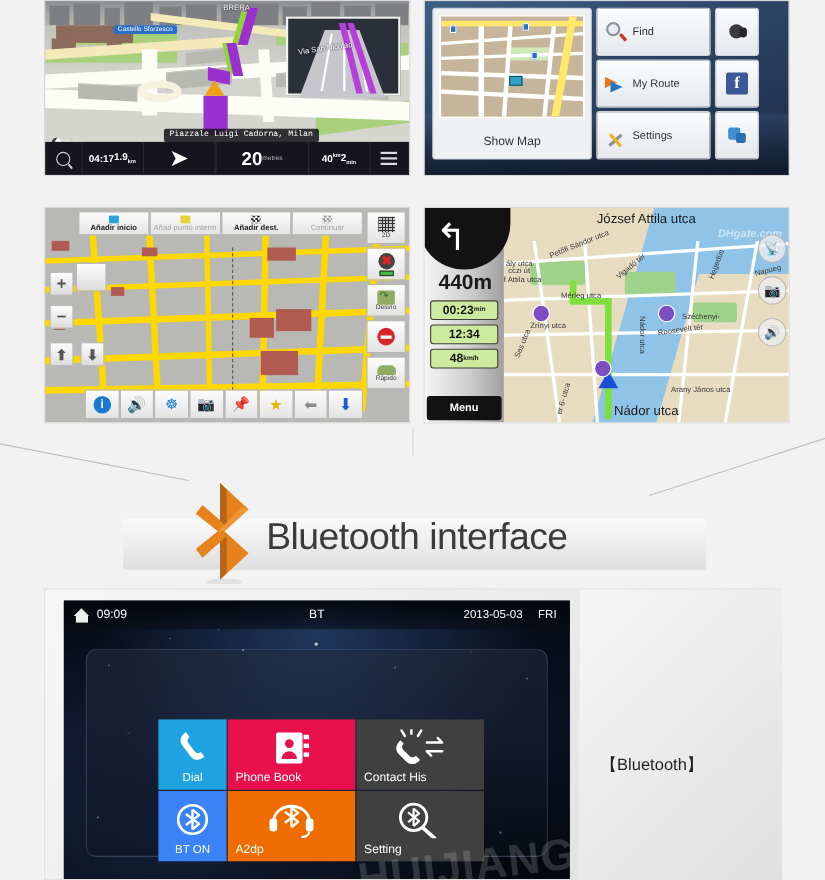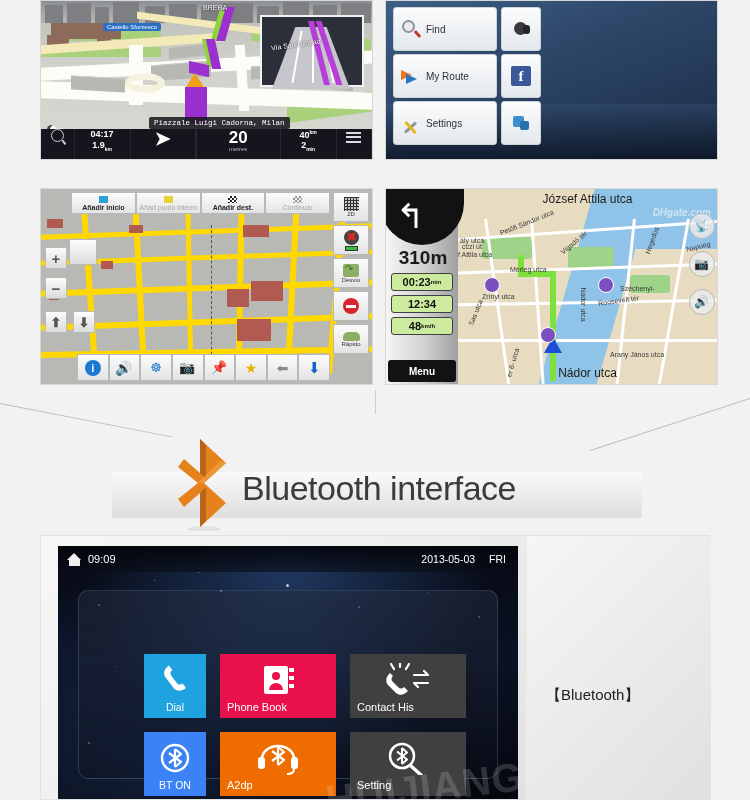--- a/index.html
+++ b/index.html
@@ -70,21 +70,21 @@
   .sygic .moon { display:inline-block; width:9px;height:9px;border-radius:50%;
     background:#fff; box-shadow:3px 0 0 0 rgba(30,30,30,.95) inset; margin-right:2px;
     vertical-align:-1px;}
   .m3-progress { position:absolute; left:0; bottom:22px; width:100%; height:3px; background:#3a2b50;}
   .m3-progress i { position:absolute; left:0;top:0; height:100%; width:12%; background:#b25fe0;}
   .navbar {
     position:absolute; left:0; bottom:0; width:100%; height:30px;
     background:#16141c; display:flex; align-items:center; color:#fff;
   }
   .navbar .cell {
-    height:100%; display:flex; flex-direction:column; 
+    height:100%; display:flex; flex-direction:row; justify-content:center;
     align-items:center; border-right:1px solid #2b2833;
   }
   .nb-search { width:36px; }
   .nb-time { width:60px; }
   .nb-dir { width:70px; }
   .nb-blank { flex:1; }
   .nb-dist { width:90px; }
   .nb-eta { width:60px; }
   .nb-menu { width:38px; border-right:none; }
   .nb-time .l1 { font-size:9px; font-weight:bold; line-height:11px;}
@@ -256,21 +256,21 @@
     border-bottom:7px solid #f0f0f0;}
   .bt-home .body{position:absolute;left:2px;top:6px;width:11px;height:7px;background:#f0f0f0;}
   .bt-clock{font-weight:normal;}
   .bt-center{position:absolute;left:0;width:100%;text-align:center;font-size:11px;}
   .bt-right{margin-left:auto;margin-right:12px;display:flex;gap:14px;font-size:10.5px;}
   .bt-card{position:absolute;left:20px;top:44px;right:20px;bottom:20px;
     background:linear-gradient(180deg,rgba(36,44,62,.55),rgba(12,17,30,.35));
     border:1px solid rgba(120,140,175,.28);border-radius:10px;}
   .tiles{position:absolute;left:86px;top:108px;width:300px;height:133px;
     display:grid;grid-template-columns:62px 116px 116px;
-    grid-template-rows:64px 64px;gap:14px;}
+    grid-template-rows:64px 64px;gap:1px;}
   .tile{position:relative;overflow:hidden;}
   .tile .tl{position:absolute;left:7px;bottom:5px;color:#fff;font-size:11px;}
   .tile.c .tl{left:0;width:100%;text-align:center;font-size:10.5px;}
   .tile .tic{position:absolute;left:0;width:100%;top:9px;height:34px;}
   .wm{position:absolute;right:-6px;bottom:-12px;font-size:40px;font-weight:bold;
     color:rgba(255,255,255,.16);letter-spacing:1px;
     transform:rotate(-7deg);font-family:"Liberation Sans",sans-serif;}
   .bt-caption{position:absolute;left:505px;top:150px;font-size:15px;color:#222;}
   .bt-rightpane{position:absolute;left:485px;top:0;width:185px;height:265px;
     background:linear-gradient(135deg,#f6f6f6,#e0e0e0);border-left:1px solid #ececec;}
@@ -385,20 +385,39 @@
           </div>
         </div>
       </div>
     </div>
 
     <div class="gps-panel p-tr">
       <div class="menu-screen">
         <div class="wave"></div>
         <div class="menu-inner">
 
+          <div class="mcol-map">
+            <div class="thumb">
+              <div class="grn" style="left:62px;top:28px;width:36px;height:12px;"></div>
+              <div class="rd" style="left:0;top:18px;width:145px;height:3px;transform:skewY(-4deg);"></div>
+              <div class="rd" style="left:0;top:34px;width:145px;height:3px;transform:skewY(-2deg);"></div>
+              <div class="rd" style="left:0;top:52px;width:145px;height:4px;transform:skewY(2deg);"></div>
+              <div class="rd" style="left:0;top:70px;width:145px;height:4px;transform:skewY(3deg);"></div>
+              <div class="rd" style="left:34px;top:8px;width:5px;height:88px;"></div>
+              <div class="rd" style="left:58px;top:8px;width:4px;height:88px;transform:skewX(-4deg);"></div>
+              <div class="rd" style="left:96px;top:8px;width:4px;height:88px;transform:skewX(-6deg);"></div>
+              <div class="rdy" style="left:108px;top:0;width:7px;height:95px;transform:skewX(-10deg);"></div>
+              <div class="rdy" style="left:0;top:4px;width:145px;height:5px;"></div>
+              <div class="poi" style="left:8px;top:8px;"></div>
+              <div class="poi" style="left:74px;top:6px;"></div>
+              <div class="poi" style="left:82px;top:32px;"></div>
+              <div class="flag" style="left:62px;top:54px;"></div>
+            </div>
+            <div class="cap">Show Map</div>
+          </div>
 
           <div class="mcol-mid">
             <div class="mbtn">
               <span class="icn icn-find">
                   <i class="ring"></i>
                   <i class="hdl"></i>
                 </span>
               <span>Find</span>
             </div>
             <div class="mbtn">
@@ -612,21 +631,21 @@
             <span>📷</span>
           </div>
         <div class="hu-rb" style="top:100px;">
             <span>🔊</span>
           </div>
 
         <div class="hu-panel">
           <div class="hu-turn">
             <div class="ar">↰</div>
           </div>
-          <div class="hu-dist">310m</div>
+          <div class="hu-dist">440m</div>
           <div class="hu-field" style="top:84px;">
             <span>00:23</span>
               <sub>min</sub>
           </div>
           <div class="hu-field" style="top:106px;">
             <span>12:34</span>
           </div>
           <div class="hu-field" style="top:128px;">
             <span>48</span>
               <sub>km/h</sub>
@@ -672,20 +691,21 @@
         <i class="star" style="left:396px;top:210px;width:2px;height:2px;"></i>
         <i class="star" style="left:140px;top:26px;width:1px;height:1px;"></i>
       </div>
 
       <div class="bt-bar">
         <span class="bt-home">
           <i class="roof"></i>
             <i class="body"></i>
         </span>
         <span class="bt-clock">09:09</span>
+        <span class="bt-center">BT</span>
         <span class="bt-right">
           <span>2013-05-03</span>
           <span>FRI</span>
         </span>
       </div>
 
       <div class="bt-card"></div>
 
       <div class="tiles">
 

